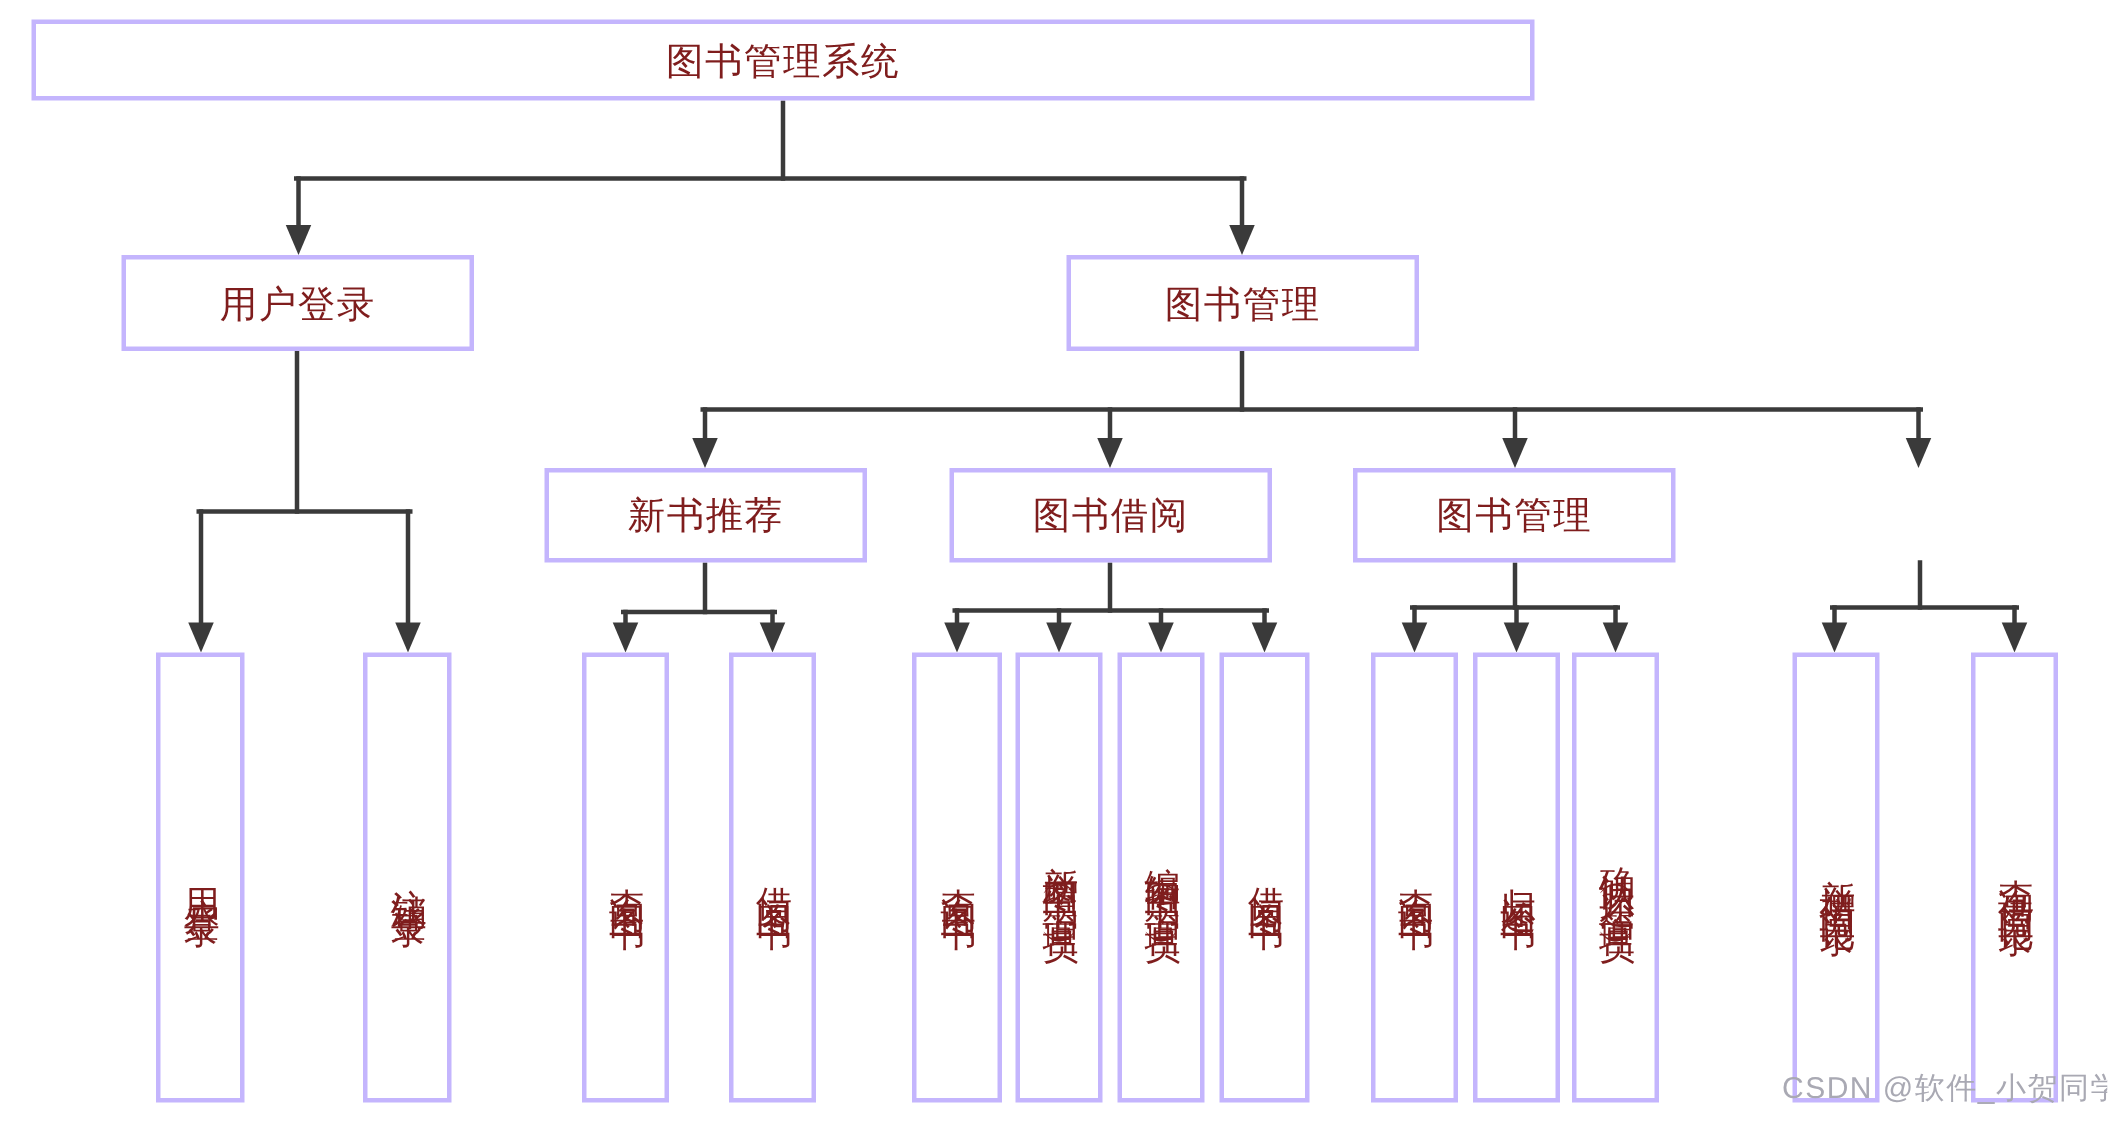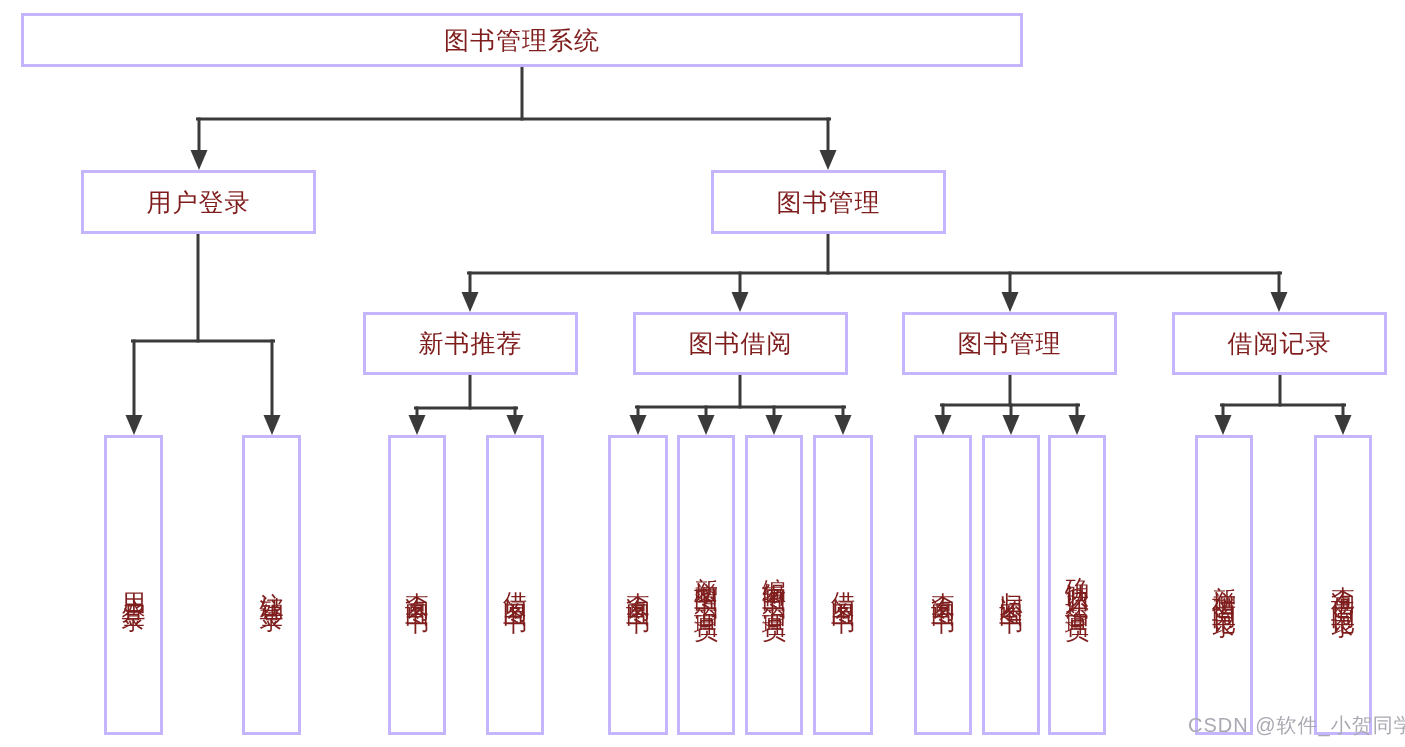--- a/index.html
+++ b/index.html
@@ -147,21 +147,20 @@
   </svg>
 
   <div class="box h-box n-root">图书管理系统</div>
 
   <div class="box h-box n-login">用户登录</div>
   <div class="box h-box n-mgmt">图书管理</div>
 
   <div class="box h-box n-borrow">图书借阅</div>
   <div class="box h-box n-recommend">新书推荐</div>
   <div class="box h-box n-current">图书管理</div>
-  <div class="box h-box n-records">借阅记录</div>
 
   <div class="box v-box leaf l-1">
     <span>用户登录</span>
     </div>
   <div class="box v-box leaf l-2">
     <span>注销登录</span>
     </div>
 
   <div class="box v-box leaf l-3">
     <span>查询图书</span>

